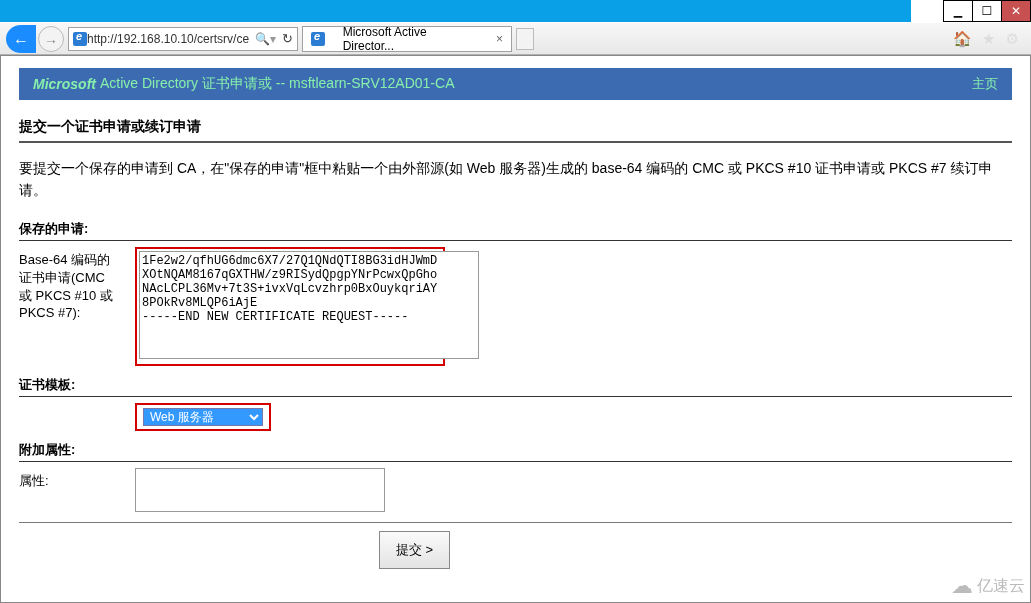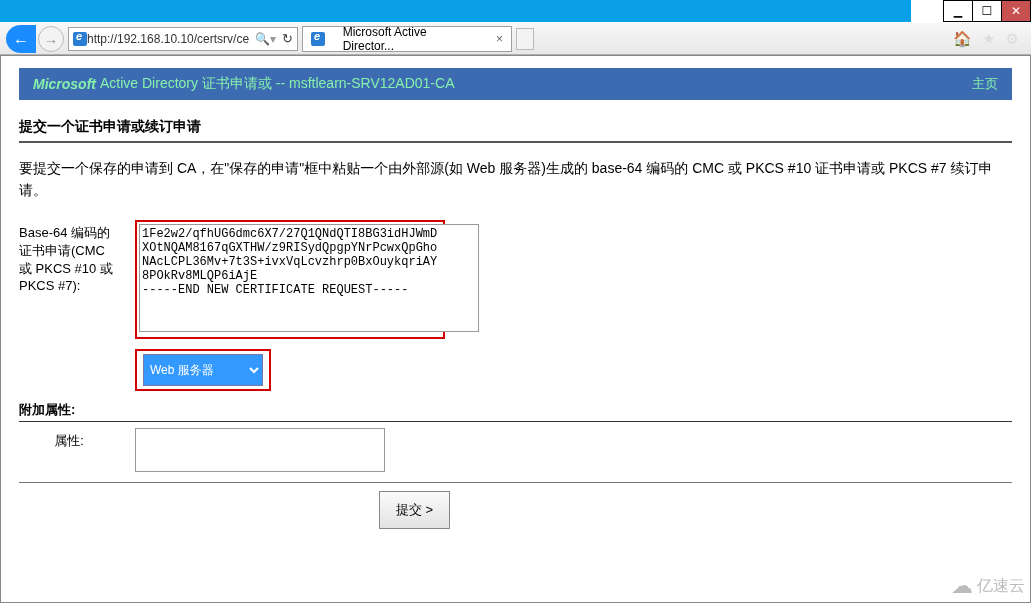--- a/index.html
+++ b/index.html
@@ -125,21 +125,21 @@
     .cert-textarea{
       width:340px;height:108px;
       font-family:"Courier New",monospace;font-size:12px;
       resize:none;overflow:scroll;white-space:pre;
       border:1px solid #999;
       padding:2px;
     }
 
     .select-wrap{border:2px solid #d40000;padding:3px 6px;display:inline-block;}
     .template-select{
-      width:120px;height:32px;border:1px solid #77a;
+      width:120px;height:18px;border:1px solid #77a;
       background:#3399ff;color:#fff;font-size:12px;padding:0 2px;
     }
 
     .attr-textarea{
       width:250px;height:44px;border:1px solid #999;
       resize:none;overflow:scroll;font-size:12px;
     }
 
     .submit-row{border-top:1px solid #777;padding-top:8px;margin-top:6px;text-align:left;padding-left:360px;}
     .submit-btn{
@@ -200,43 +200,45 @@
       <div class="ms-banner">
         <span class="brand">Microsoft</span>
         <span> Active Directory 证书申请或  --  msftlearn-SRV12AD01-CA</span>
         <a class="home">主页</a>
       </div>
 
       <div class="heading">提交一个证书申请或续订申请</div>
 
       <div class="intro">要提交一个保存的申请到 CA，在"保存的申请"框中粘贴一个由外部源(如 Web 服务器)生成的 base-64 编码的 CMC 或 PKCS #10 证书申请或 PKCS #7 续订申请。</div>
 
+      <div class="section-label">保存的申请:</div>
       <div class="row">
         <div class="field-label">Base-64 编码的证书申请(CMC 或 PKCS #10 或 PKCS #7):</div>
         <div class="cert-box-wrap">
           <textarea class="cert-textarea" style="">1Fe2w2/qfhUG6dmc6X7/27Q1QNdQTI8BG3idHJWmD
 XOtNQAM8167qGXTHW/z9RISydQpgpYNrPcwxQpGho
 NAcLCPL36Mv+7t3S+ivxVqLcvzhrp0BxOuykqriAY
 8POkRv8MLQP6iAjE
 -----END NEW CERTIFICATE REQUEST-----</textarea>
         </div>
       </div>
 
+      <div class="section-label">证书模板:</div>
       <div class="row">
         <div class="field-label"></div>
         <div class="select-wrap">
           <select class="template-select">
             <option selected="">Web 服务器</option>
           </select>
         </div>
       </div>
 
       <div class="section-label">附加属性:</div>
       <div class="row">
-        <div class="field-label" style="text-align:center;">属性:</div>
+        <div class="field-label" style="text-align:left;">属性:</div>
         <textarea class="attr-textarea" style=""></textarea>
       </div>
 
       <div class="submit-row">
         <button class="submit-btn">提交 &gt;</button>
       </div>
 
     </div>
   </div>
 </div>

